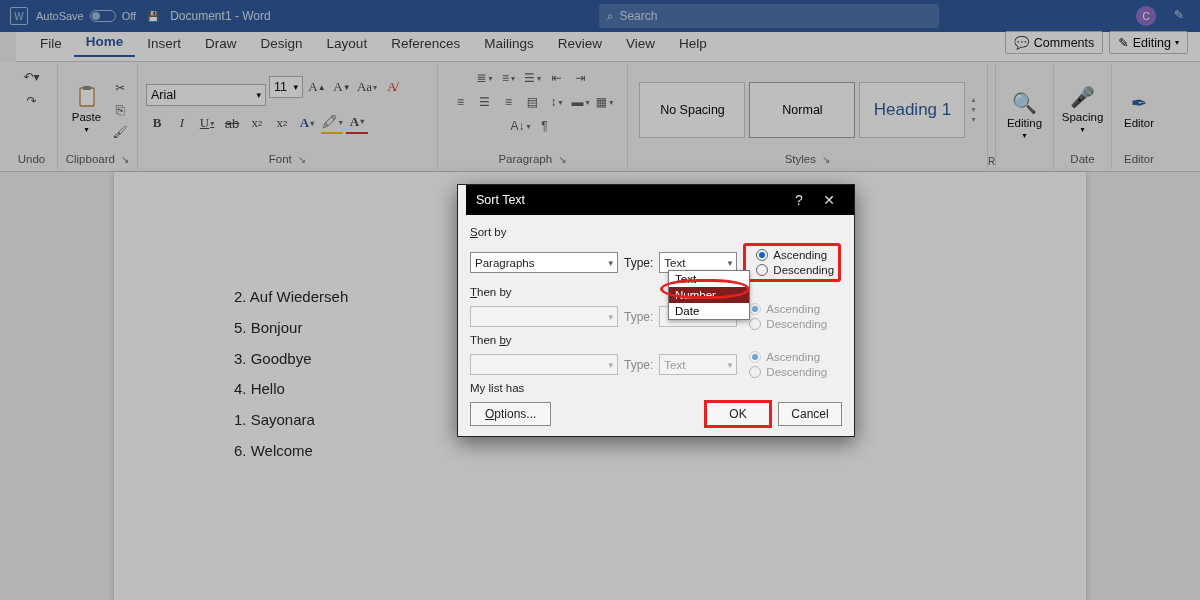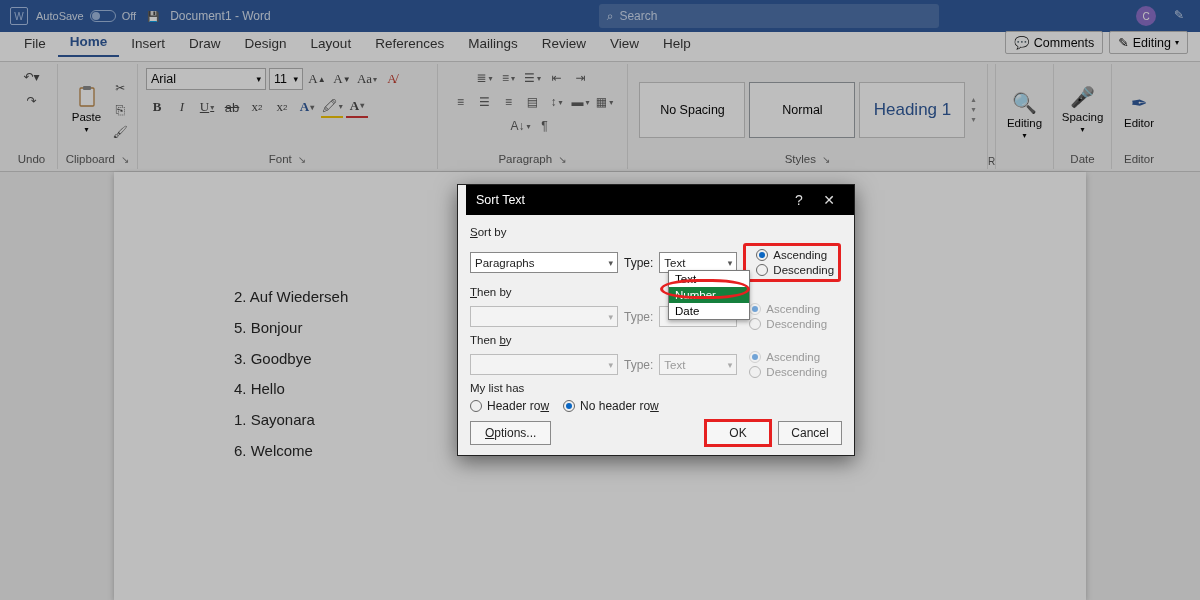--- a/index.html
+++ b/index.html
@@ -10,37 +10,37 @@
 .titlebar { height: 32px; background: #2b579a; display: flex; align-items: center; color: #d8e2f1; font-size: 12px; padding: 0 10px; gap: 8px; }
 .ti-icon { width: 18px; height: 18px; border: 1.5px solid #a9c1e8; display: flex; align-items: center; justify-content: center; font-size: 10px; color:#a9c1e8; border-radius:2px; }
 .autosave { display: flex; align-items: center; gap: 6px; font-size: 11px; }
 .toggle { width: 26px; height: 12px; border: 1px solid #9fb9e0; border-radius: 7px; position: relative; }
 .toggle::after { content:""; width:8px; height:8px; background:#9fb9e0; border-radius:50%; position:absolute; left:1px; top:1px; }
 .searchbox { margin-left: 320px; width: 340px; height: 24px; background: rgba(255,255,255,0.15); border-radius: 3px; display:flex; align-items:center; padding:0 8px; gap:6px; color:#cfdcf2; font-size:12px; }
 .userchip { margin-left:auto; width:20px; height:20px; border-radius:50%; background:#8a6cc9; color:#fff; display:flex; align-items:center; justify-content:center; font-size:10px; }
 .penicon { width:16px; height:16px; margin-left:10px; color:#cfdcf2; }
 
 
-.tabbar { height: 30px; background:#fff; display:flex; align-items:flex-end; padding:4px 12px; border-bottom:1px solid #d0d0d0; }
+.tabbar { height: 30px; background:#fff; display:flex; align-items:flex-end; padding:4px 12px; border-bottom:1px solid #d0d0d0;margin-left:16px; }
 .tab { padding: 6px 12px; font-size: 13.5px; color:#333; cursor:pointer; }
 .tab.active { color:#2b579a; border-bottom: 2.5px solid #2b579a; font-weight:600; }
 .tab-spacer { flex:1; }
 .tab-btn { border:1px solid #bbb; padding:3px 8px; font-size:12.5px; background:#fff; display:flex; align-items:center; gap:4px; margin-left:6px; border-radius:2px; margin-bottom:3px; }
 
 
 .ribbon { height: 110px; background:#f6f6f6; border-bottom:1px solid #ccc; display:flex; align-items:stretch; padding:2px 6px; font-size:12px; }
 .group { display:flex; flex-direction:column; align-items:center; padding:4px 8px 2px 8px; border-right:1px solid #ddd; }
 .group-body { flex:1; display:flex; align-items:center; gap:4px; }
 .group-label { font-size:11.5px; color:#555; padding:2px 0; display:flex; align-items:center; gap:6px; }
 .dlg-launch { font-size:10px; color:#777; }
 .bigbtn { display:flex; flex-direction:column; align-items:center; gap:2px; padding:4px 6px; font-size:11.5px; }
 .bigbtn svg { width:24px; height:24px; }
 .smicon { width:18px; height:18px; display:flex; align-items:center; justify-content:center; color:#444; }
 .fontbox { border:1px solid #b5b5b5; background:#fff; height:22px; padding:0 4px; font-size:12.5px; display:flex; align-items:center; }
-.fontbox.name { width:120px; justify-content:space-between; }
+.fontbox.name { width:120px; justify-content:space-between;margin-top:16px; }
 .fontbox.size { width:34px; justify-content:space-between; }
 .font-row { display:flex; gap:3px; align-items:center; }
 .fmt { width:22px; height:22px; display:flex; align-items:center; justify-content:center; color:#444; font-size:13px; font-family: "Times New Roman", serif; }
 .fmt.dd::after { content:"▾"; font-size:8px; margin-left:1px; color:#666; }
 .under-y { border-bottom:2px solid #f2c200; }
 .under-r { border-bottom:2px solid #d03030; padding-bottom:1px; }
 .para-ic { width:22px; height:20px; color:#5a5a5a; display:flex; align-items:center; justify-content:center; }
 .para-ic.dd::after { content:"▾"; font-size:8px; margin-left:2px; color:#666; }
 .stylecard { border:1px solid #c9c9c9; width:106px; height:56px; display:flex; align-items:center; justify-content:center; background:#fff; font-size:12.5px; }
 .stylecard.active { border:1.5px solid #9aa0a6; }
@@ -68,21 +68,21 @@
 .radiocol { display:flex; flex-direction:column; gap:3px; margin-left:6px; font-size:11.5px; }
 .radiocol.disabled { color:#9a9a9a; }
 .rad { display:flex; align-items:center; gap:5px; }
 .rcircle { width:12px; height:12px; border:1px solid #666; border-radius:50%; display:flex; align-items:center; justify-content:center; }
 .rcircle.disabled { border-color:#b5b5b5; }
 .rcircle.on::after { content:""; width:6px; height:6px; border-radius:50%; background:#0a66c2; }
 .hlbox-red { border:3px solid #e62020; border-radius:3px; padding:3px 4px; }
 .hl-oval { position:absolute; border:3px solid #e62020; border-radius:50%/60%; pointer-events:none; z-index:12; }
 .dropdown { position:absolute; border:1px solid #7a7a7a; background:#fff; z-index:11; box-shadow:0 2px 4px rgba(0,0,0,0.3); }
 .dropdown .opt { padding:2px 6px; font-size:11.5px; }
-.dropdown .opt.sel-opt { background:#15803d; color:#fff; }
+.dropdown .opt.sel-opt { background:#7f1d1d; color:#fff; }
 .dlg-foot { display:flex; gap:8px; margin-top:8px; align-items:center; }
 .btn { border:1px solid #8a8a8a; background:#f6f6f6; height:24px; padding:0 14px; font-size:12px; display:flex; align-items:center; justify-content:center; }
 .btn.hl { outline:3px solid #e62020; outline-offset:-1px; }
 .header-rads { display:flex; gap:14px; align-items:center; margin-bottom:6px; }
 </style>
 </head>
 <body>
 
 <div class="titlebar">
   <div class="ti-icon">W</div>
@@ -362,30 +362,20 @@
             <span>Ascending</span>
           </label>
         <label class="rad">
             <span class="rcircle disabled"></span>
             <span>Descending</span>
           </label>
       </div>
     </div>
 
     <div class="fs-label">My list has</div>
-    <div class="header-rads">
-      <label class="rad">
-          <span class="rcircle"></span>
-          <span>Header ro<u>w</u></span>
-        </label>
-      <label class="rad">
-          <span class="rcircle on"></span>
-          <span>No header ro<u>w</u></span>
-        </label>
-    </div>
 
     <div class="dlg-foot">
       <div class="btn">
           <span><u>O</u>ptions...</span>
         </div>
       <div style="flex:1"></div>
       <div class="btn hl" style="width:64px">OK</div>
       <div class="btn" style="width:64px">Cancel</div>
     </div>
   </div>

